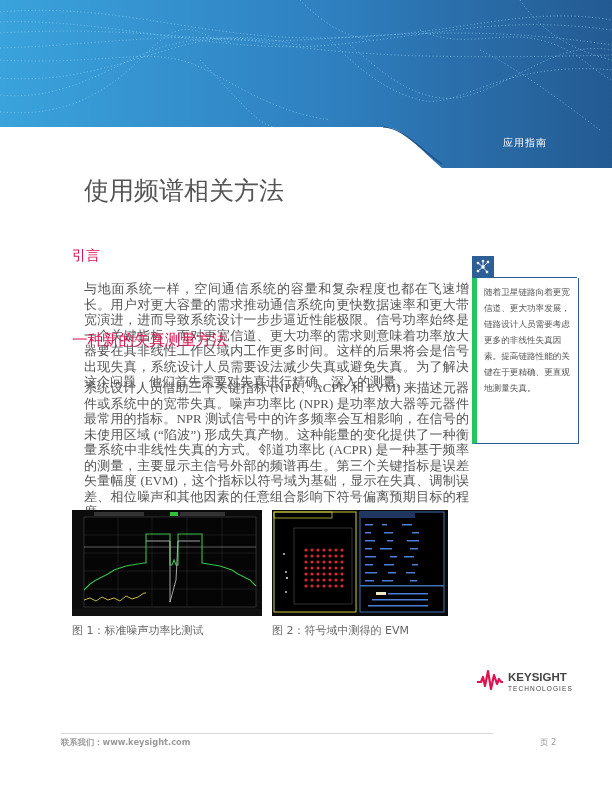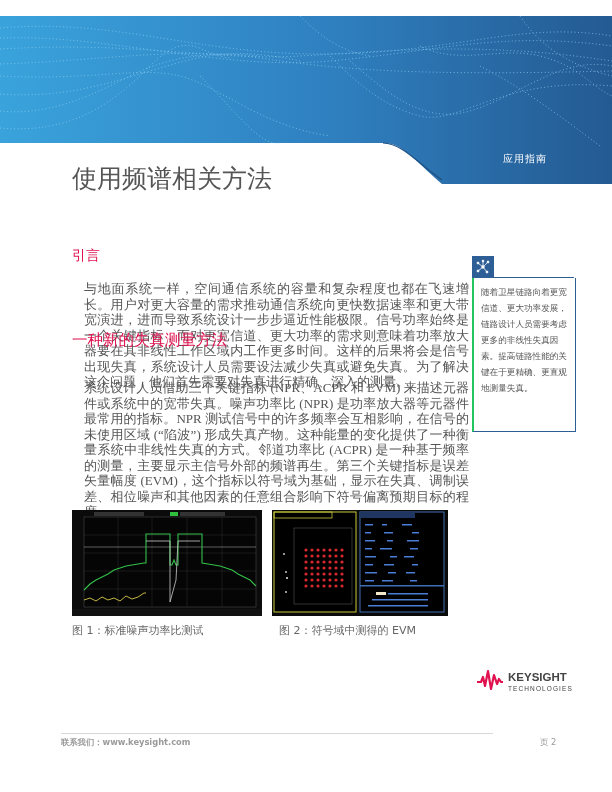--- a/index.html
+++ b/index.html
@@ -1,27 +1,27 @@
 <!DOCTYPE html>
 <html><head>
 <meta charset="utf-8">
 <style>
   html, body { margin:0; padding:0; }
   body { width:612px; height:792px; position:relative; background:#ffffff; overflow:hidden;
          font-family:"DejaVu Sans", "Liberation Sans", sans-serif; color:#444; }
-  .banner { position:absolute; left:0; top:0; width:612px; height:168px;margin-top:16px; }
+  .banner { position:absolute; left:0; top:0; width:612px; height:168px; }
   .banner svg { display:block; }
   .doc-type { position:absolute; left:503px; top:136px; font-size:10px; color:#ffffff; letter-spacing:1px; }
-  .title { position:absolute; left:72px; top:162px; font-size:25px; line-height:34px; color:#555555; font-weight:normal; margin:0; }
+  .title { position:absolute; left:72px; top:162px; font-size:25px; line-height:34px; color:#555555; font-weight:normal; margin:12px; }
   .h2 { position:absolute; left:72px; font-size:14px; color:#e0114f; margin:0; font-weight:normal; }
   .h2.big { font-size:15.5px; }
   .para { position:absolute; left:72px; width:385px; font-size:13px; line-height:15.5px; color:#555; margin:12px; text-align:justify;font-family:Liberation Serif, serif; }
   .sidebar { position:absolute; left:472px; top:256px; width:101px; }
   .sidebar .icon-box { width:22px; height:22px; background:#2d5e95; display:flex; align-items:center; justify-content:center; }
-  .sidebar .box { border:1px solid #2d5e95; border-top:none; border-left:2px solid #22c55e; margin-top:0; padding:6px 6px 3px 7px; width:88px; height:144px; position:relative; }
+  .sidebar .box { border:1px solid #2d5e95; border-top:none; border-left:5px solid #22c55e; margin-top:0; padding:6px 6px 15px 7px; width:88px; height:144px; position:relative; }
   .sidebar .box::before { content:""; position:absolute; left:-1px; top:-1px; width:101px; height:1px; background:#2d5e95; }
   .sidebar .text { font-size:8.6px; line-height:16px; color:#555; margin:0; }
   .fig { position:absolute; top:510px; background:#000; }
   .fig1 { left:72px; width:190px; height:106px; }
   .fig2 { left:272px; width:176px; height:106px; }
   .caption { position:absolute; top:623px; font-size:11px; color:#666; }
   .logo { position:absolute; left:477px; top:666px; width:100px; height:30px; }
   .footer-rule { position:absolute; left:61px; top:733px; width:432px; height:1px; background:#d8d8d8; }
   .footer-left { position:absolute; left:61px; top:737px; font-size:8.3px; color:#9a9a9a;font-weight:bold; }
   .footer-right { position:absolute; left:540px; top:737px; font-size:8.3px; color:#9a9a9a; }
@@ -213,21 +213,21 @@
     </g>
     <rect x="88" y="75" width="84" height="1.5" fill="#3f6fb0"></rect>
     <rect x="104" y="82" width="10" height="3" fill="#f0e8c8"></rect>
     <g fill="#4a7ed6">
       <rect x="116" y="83" width="40" height="1.5"></rect>
       <rect x="100" y="89" width="56" height="1.5"></rect>
       <rect x="96" y="95" width="60" height="1.5"></rect>
     </g>
   </svg>
 </div>
-<div class="caption" style="left:272px;margin-left:7px;">图 2：符号域中测得的 EVM</div>
+<div class="caption" style="left:272px;">图 2：符号域中测得的 EVM</div>
 
 <div class="logo">
   <svg width="100" height="30" viewBox="0 0 100 30">
     <path d="M0,16 L4,16 L6,11 L8,20 L11,5 L14,23 L17,9 L20,18 L22,13 L24,16 L26,16" fill="none" stroke="#e0114f" stroke-width="2.2" stroke-linejoin="round"></path>
     <text x="31" y="15" font-family="'Liberation Sans', sans-serif" font-size="11.5" font-weight="bold" fill="#444">KEYSIGHT</text>
     <text x="31" y="25" font-family="'Liberation Sans', sans-serif" font-size="6.5" letter-spacing="1.1" fill="#444">TECHNOLOGIES</text>
   </svg>
 </div>
 
 <div class="footer-rule"></div>

